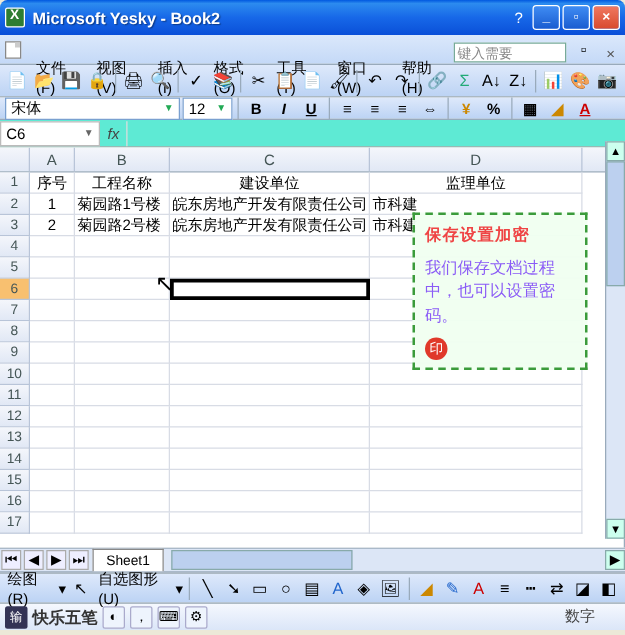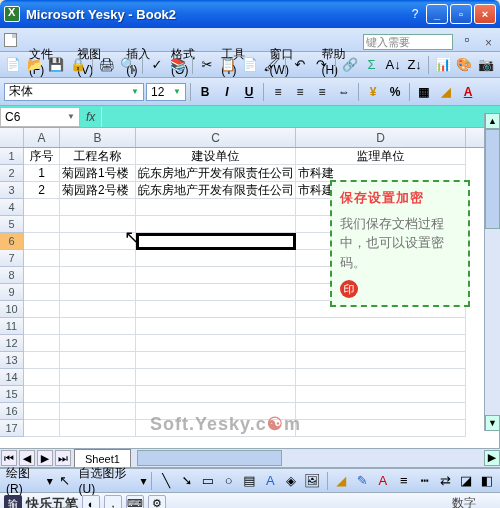--- a/index.html
+++ b/index.html
@@ -21,21 +21,21 @@
   .menubar { display:flex; gap:2px;}
   .menuitem { padding: 2px 6px; cursor: default; margin-top: 44px; }
   .menu-end { margin-left:auto; display:flex; align-items:flex-end; gap:4px;}
   .ask-box { width:90px; height:16px; background:#fff; border:1px solid #7a9; font-size:11px; padding:0 2px; color:#888;}
   .win-x { padding:0 4px; color:#555;}
   
   .toolbar { background: linear-gradient(#dee9fb,#bcd3f4); border-bottom:1px solid #9ab; height:26px; display:flex; align-items:center; padding:0 4px; gap:2px;}
   .tbtn { width:20px; height:20px; display:flex; align-items:center; justify-content:center; border:1px solid transparent; border-radius:2px; font-size:13px;}
   .sep { width:1px; height:18px; background:#9ab; margin:0 2px;}
   
-  .fmt-row { background: linear-gradient(#dee9fb,#bcd3f4); border-bottom:1px solid #9ab; height:28px; display:flex; align-items:center; padding:0 4px; gap:2px;}
+  .fmt-row { background: linear-gradient(#dee9fb,#bcd3f4); border-bottom:1px solid #9ab; height:18px; display:flex; align-items:center; padding:0 4px; gap:2px;}
   .combo { background:#fff; border:1px solid #7aa0d0; height:18px; display:flex; align-items:center; padding:0 4px; font-size:12px;}
   .combo .dd { margin-left:auto; color:#2a5; font-size:8px;}
   .font-name { width:140px;}
   .font-size { width:40px;}
   .fbtn { width:20px; height:20px; display:flex; align-items:center; justify-content:center; font-weight:bold; font-size:12px;}
   
   .namebox-row { background:#5eead4; border-bottom:1px solid #aaa; height:22px; display:flex; align-items:center;}
   .namebox { width:80px; height:20px; border:1px solid #bbb; background:#fff; padding:0 4px; display:flex; align-items:center;}
   .namebox .dd{ margin-left:auto; color:#666; font-size:8px;}
   .fx { padding:0 6px; font-style:italic; color:#444;}
@@ -51,21 +51,21 @@
   .rowhead { width:24px; background:linear-gradient(#f4f6fb,#e1e8f5); border-right:1px solid #b8c4d8; border-bottom:1px solid #b8c4d8; text-align:center; line-height:17px; color:#455; font-size:11px;}
   .cell { border-right:1px solid #d8dce5; border-bottom:1px solid #d8dce5; padding:0 2px; line-height:17px; overflow:hidden; white-space:nowrap;}
   .hdr-cell { text-align:center; font-weight:normal;}
   .num-cell { text-align:center;}
   
   .selection { position:absolute; border:3px solid #000; pointer-events:none;}
   .cursor-arrow { position:absolute; pointer-events:none; font-size:18px; color:#000;}
   
   .callout { position:absolute; border:2px dashed #3b9b3b; background:rgba(240,255,240,0.95); padding:6px 8px; font-size:13px; line-height:1.5;}
   .callout .c-title { color:#ef4444; font-weight:bold; letter-spacing:1px;}
-  .callout .c-body { color:#737373; margin-top:6px;}
+  .callout .c-body { color:#8b5cf6; margin-top:6px;}
   .callout .stamp { display:inline-block; width:18px; height:18px; border-radius:50%; background:#e0392a; color:#fff; text-align:center; line-height:18px; font-size:11px; margin-top:8px;}
   
   .watermark { position:absolute; left:150px; top:285px; color:rgba(130,130,130,0.6); font-size:18px; font-weight:bold; letter-spacing:1px; pointer-events:none;}
   .watermark .red{ color:rgba(200,60,50,0.6);}
   
   .sheet-tabs { background:#dce6f6; height:20px; display:flex; align-items:center; border-top:1px solid #9ab; border-bottom:1px solid #9ab; font-size:11px;}
   .nav-btn { width:16px; height:16px; text-align:center; line-height:14px; border:1px solid #aaa; background:#eef; margin:0 1px;}
   .tab { background:#fff; border:1px solid #888; border-bottom:none; padding:0 10px; height:18px; line-height:18px; margin-left:2px;}
   .hscroll { flex:1; margin-left:6px; background:#dce6f6; height:16px; position:relative;}
   .hscroll .thumb{ position:absolute; left:0; width:40%; height:100%; background:#bcd0ef; border:1px solid #8aa;}
@@ -318,23 +318,20 @@
 
   <div class="selection" style="left:136px; top:105px; width:160px; height:17px;"></div>
   <div class="cursor-arrow" style="left:124px; top:98px;">↖</div>
 
   <div class="callout" style="left:330px; top:52px; width:140px;">
     <div class="c-title">保存设置加密</div>
     <div class="c-body">我们保存文档过程中，也可以设置密码。</div>
     <span class="stamp">印</span>
   </div>
 
-  <div class="watermark">
-    <span>Soft.Yesky.c</span><span class="red">☯</span><span>m</span>
-  </div>
 </div>
 
 <div class="vscroll">
   <div class="vbtn">▲</div>
   <div class="vthumb"></div>
   <div style="flex:1;"></div>
   <div class="vbtn" style="position:absolute;bottom:0;width:100%;">▼</div>
 </div>
 
 <div class="sheet-tabs">

